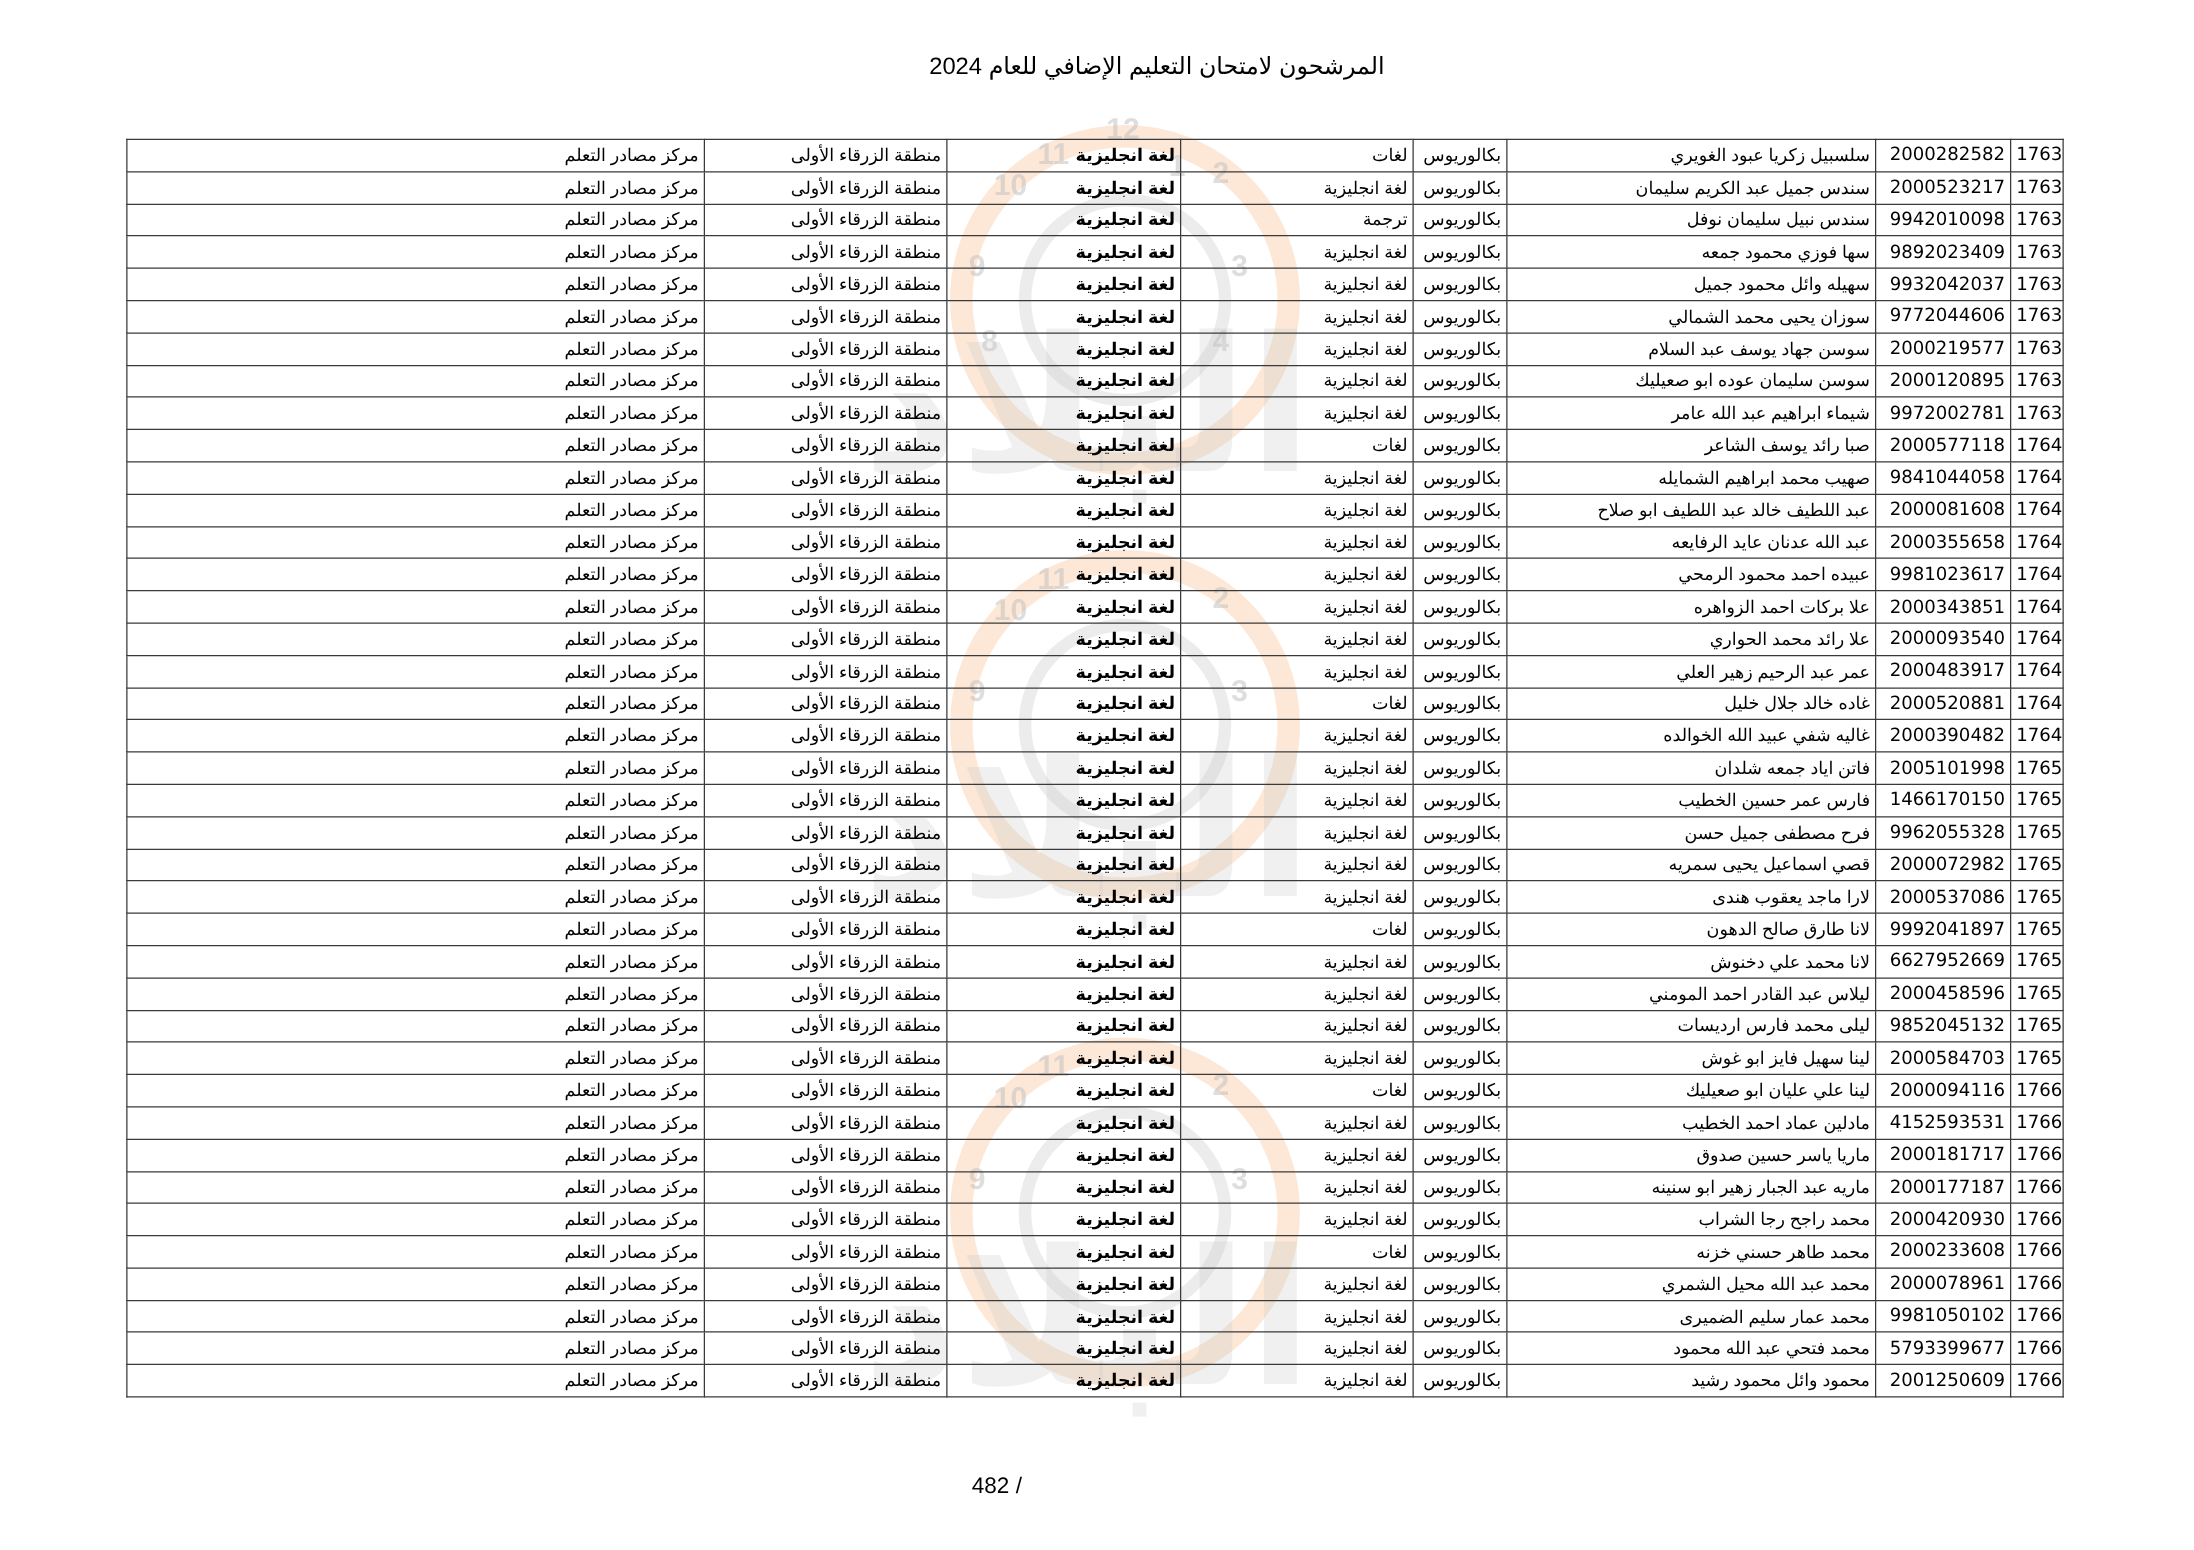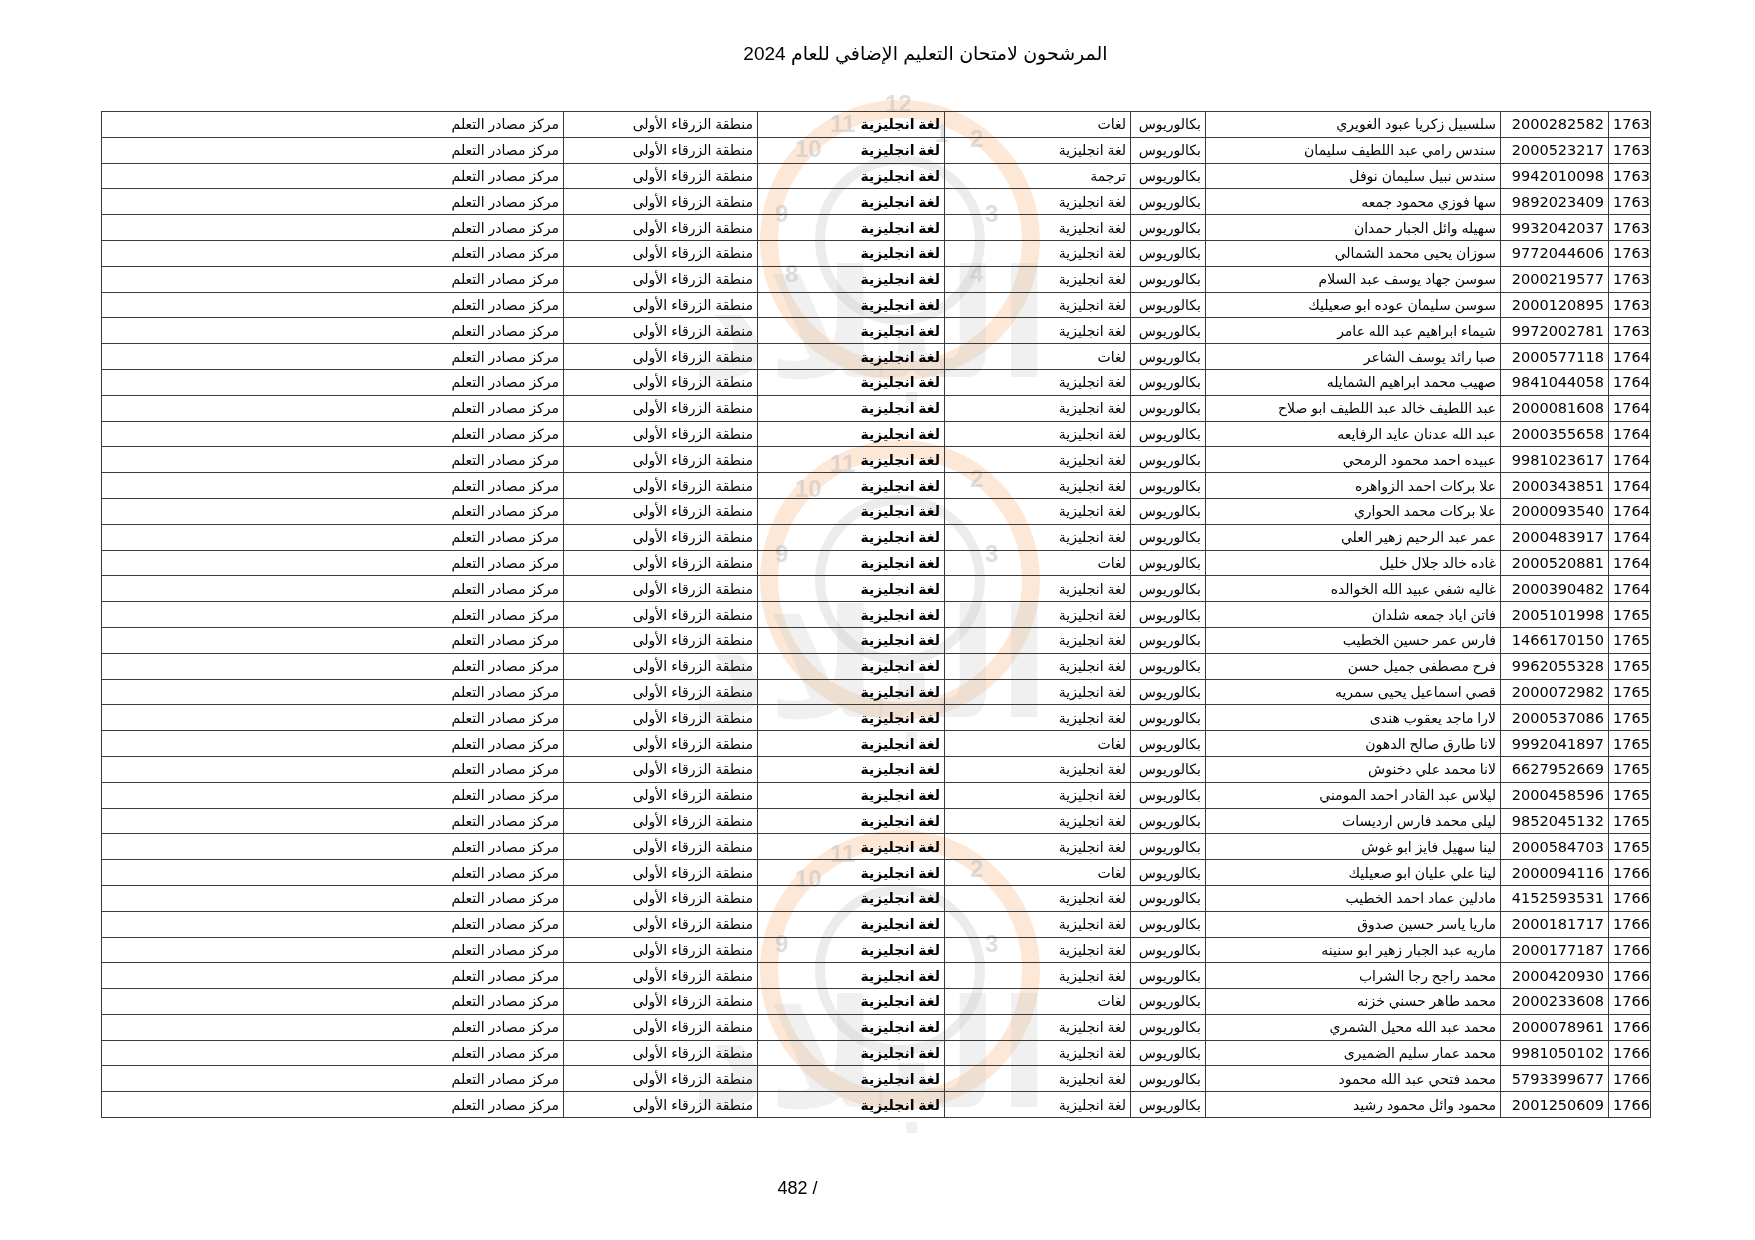--- a/index.html
+++ b/index.html
@@ -74,21 +74,21 @@
         <td>سلسبيل زكريا عبود الغويري</td>
         <td>بكالوريوس</td>
         <td>لغات</td>
         <td class="subj">لغة انجليزية</td>
         <td>منطقة الزرقاء الأولى</td>
         <td>مركز مصادر التعلم</td>
       </tr>
       <tr>
         <td class="num">17632</td>
         <td class="num">2000523217</td>
-        <td>سندس رامي عبد اللطيف سليمان</td>
+        <td>سندس جميل عبد الكريم سليمان</td>
         <td>بكالوريوس</td>
         <td>لغة انجليزية</td>
         <td class="subj">لغة انجليزية</td>
         <td>منطقة الزرقاء الأولى</td>
         <td>مركز مصادر التعلم</td>
       </tr>
       <tr>
         <td class="num">17633</td>
         <td class="num">9942010098</td>
         <td>سندس نبيل سليمان نوفل</td>
@@ -104,21 +104,21 @@
         <td>سها فوزي محمود جمعه</td>
         <td>بكالوريوس</td>
         <td>لغة انجليزية</td>
         <td class="subj">لغة انجليزية</td>
         <td>منطقة الزرقاء الأولى</td>
         <td>مركز مصادر التعلم</td>
       </tr>
       <tr>
         <td class="num">17635</td>
         <td class="num">9932042037</td>
-        <td>سهيله وائل الجبار حمدان</td>
+        <td>سهيله وائل محمود جميل</td>
         <td>بكالوريوس</td>
         <td>لغة انجليزية</td>
         <td class="subj">لغة انجليزية</td>
         <td>منطقة الزرقاء الأولى</td>
         <td>مركز مصادر التعلم</td>
       </tr>
       <tr>
         <td class="num">17636</td>
         <td class="num">9772044606</td>
         <td>سوزان يحيى محمد الشمالي</td>
@@ -214,21 +214,21 @@
         <td>علا بركات احمد الزواهره</td>
         <td>بكالوريوس</td>
         <td>لغة انجليزية</td>
         <td class="subj">لغة انجليزية</td>
         <td>منطقة الزرقاء الأولى</td>
         <td>مركز مصادر التعلم</td>
       </tr>
       <tr>
         <td class="num">17646</td>
         <td class="num">2000093540</td>
-        <td>علا بركات محمد الحواري</td>
+        <td>علا رائد محمد الحواري</td>
         <td>بكالوريوس</td>
         <td>لغة انجليزية</td>
         <td class="subj">لغة انجليزية</td>
         <td>منطقة الزرقاء الأولى</td>
         <td>مركز مصادر التعلم</td>
       </tr>
       <tr>
         <td class="num">17647</td>
         <td class="num">2000483917</td>
         <td>عمر عبد الرحيم زهير العلي</td>

